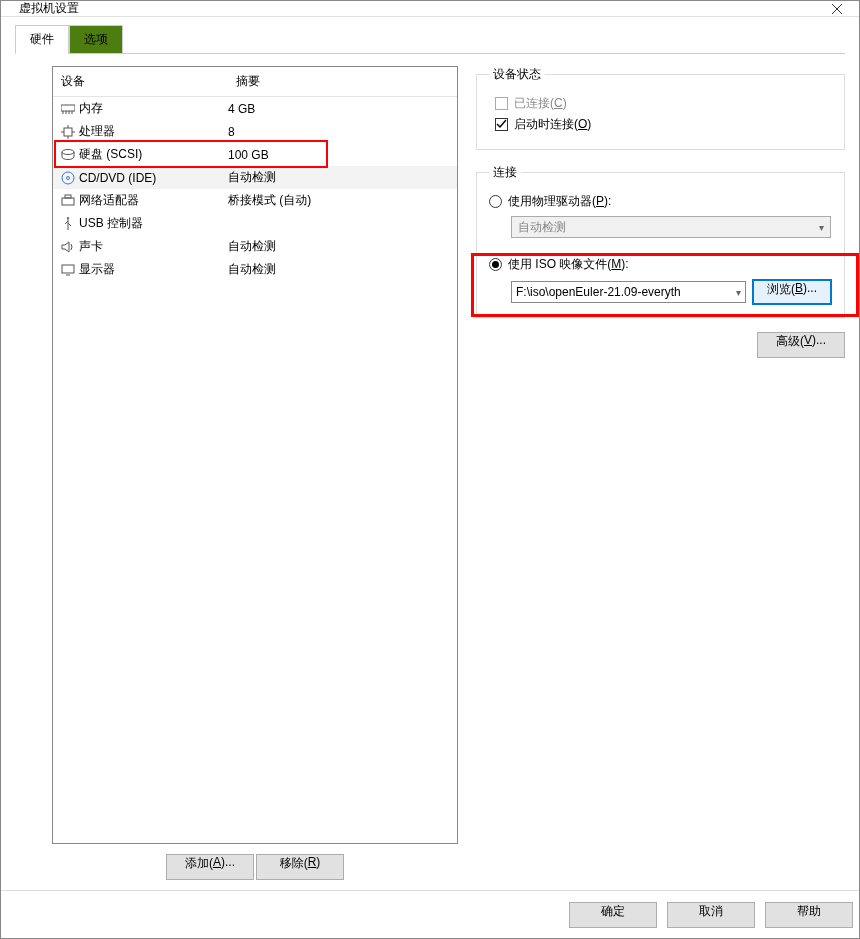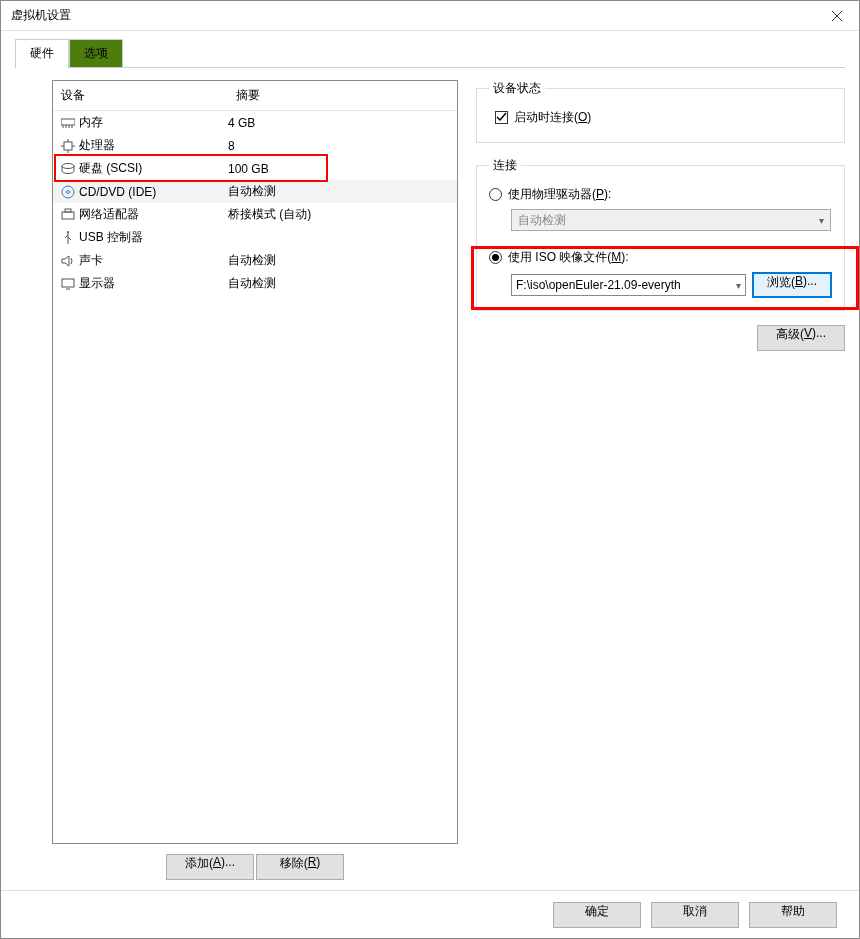--- a/index.html
+++ b/index.html
@@ -1,18 +1,18 @@
 <!DOCTYPE html>
 <html><head>
 <meta charset="utf-8">
 <style>
 * { box-sizing: border-box; margin: 0; padding: 0; font-family: "Microsoft YaHei", "Segoe UI", Tahoma, sans-serif; font-size: 12px; }
 body { width: 860px; height: 939px; background: #fff; color: #000; overflow: hidden; }
 .window { width: 860px; height: 939px; border: 1px solid #888; display: flex; flex-direction: column; background: #fff; }
-.titlebar { height: 30px; display: flex; align-items: center; padding-left: 10px; border-bottom: 1px solid #e0e0e0; }
+.titlebar { height: 16px; display: flex; align-items: center; padding-left: 18px; border-bottom: 1px solid #e0e0e0; }
 .titlebar-text { flex: 1; }
 .close-btn { width: 45px; height: 30px; display: flex; align-items: center; justify-content: center; font-size: 14px; color: #333; cursor: pointer; }
 .content-area { flex: 1; padding: 8px 14px 10px 14px; display: flex; flex-direction: column; }
 .tabs-row { display: flex; }
 .tab { padding: 5px 14px; border: 1px solid #ccc; border-bottom: none; background: #fff; position: relative; z-index: 2; cursor: pointer; }
 .tab.inactive { background: #4d7c0f; border-bottom: 1px solid #ccc; z-index: 1; }
 .body-row { flex: 1; display: flex; gap: 0; border-top: 1px solid #ccc; margin-top: -1px; padding-top: 12px; margin-left: 37px; }
 .left-col { width: 412px; display: flex; flex-direction: column; }
 .right-col { flex: 1; padding-left: 18px; }
 .device-list { flex: 1; border: 1px solid #888; display: flex; flex-direction: column; position: relative; }
@@ -42,21 +42,21 @@
 .radio-outer { width: 13px; height: 13px; border: 1px solid #333; border-radius: 50%; margin-right: 6px; display: inline-flex; align-items: center; justify-content: center; background: #fff; }
 .radio-inner { width: 7px; height: 7px; border-radius: 50%; background: #000; display: none; }
 .radio-row.sel .radio-inner { display: block; }
 .combo { margin: 6px 0 6px 22px; width: 320px; height: 22px; border: 1px solid #aaa; background: #fff; display: flex; align-items: center; padding: 0 6px; justify-content: space-between; color: #000; cursor: pointer; }
 .combo.disabled { background: #f0f0f0; color: #888; cursor: default; }
 .chev { font-size: 10px; color: #666; }
 .iso-row { margin: 6px 0 0 22px; display: flex; gap: 6px; align-items: center; }
 .iso-input { width: 235px; height: 22px; border: 1px solid #888; padding: 0 18px 0 4px; background: #fff; white-space: nowrap; overflow: hidden; text-overflow: clip; display: flex; align-items: center; position: relative; }
 .iso-input .chev { position: absolute; right: 4px; }
 .adv-row { margin-top: 14px; display: flex; justify-content: flex-end; }
-.bottom-bar { height: 48px; border-top: 1px solid #ddd; display: flex; align-items: center; justify-content: flex-end; gap: 10px; padding-right: 22px; }
+.bottom-bar { height: 48px; border-top: 1px solid #ddd; display: flex; align-items: center; justify-content: flex-end; gap: 10px; padding-right: 6px; }
 u { text-decoration: underline; }
 #hl-iso { position: absolute; border: 3px solid #ff0000; pointer-events: none; }
 .conn-fieldset { position: relative; }
 svg { display: block; }
 </style>
 </head>
 <body>
 
 <div class="window">
   <div class="titlebar">
@@ -175,20 +175,24 @@
         <div class="btn-row-left">
           <button class="std-btn">添加(<u>A</u>)...</button>
           <button class="std-btn">移除(<u>R</u>)</button>
         </div>
       </div>
 
       <div class="right-col">
         <fieldset>
           <legend>设备状态</legend>
           <div class="chk-row">
+            <span class="chk-box disabled"></span>
+            <span class="disabled-text">已连接(<u>C</u>)</span>
+          </div>
+          <div class="chk-row">
             <span class="chk-box">
               <svg class="tick" viewBox="0 0 11 11">
                   <polyline points="1,5 4,8 10,1" fill="none" stroke="#000" stroke-width="1.5"></polyline>
                 </svg>
             </span>
             <span>启动时连接(<u>O</u>)</span>
           </div>
         </fieldset>
 
         <fieldset class="conn-fieldset">

